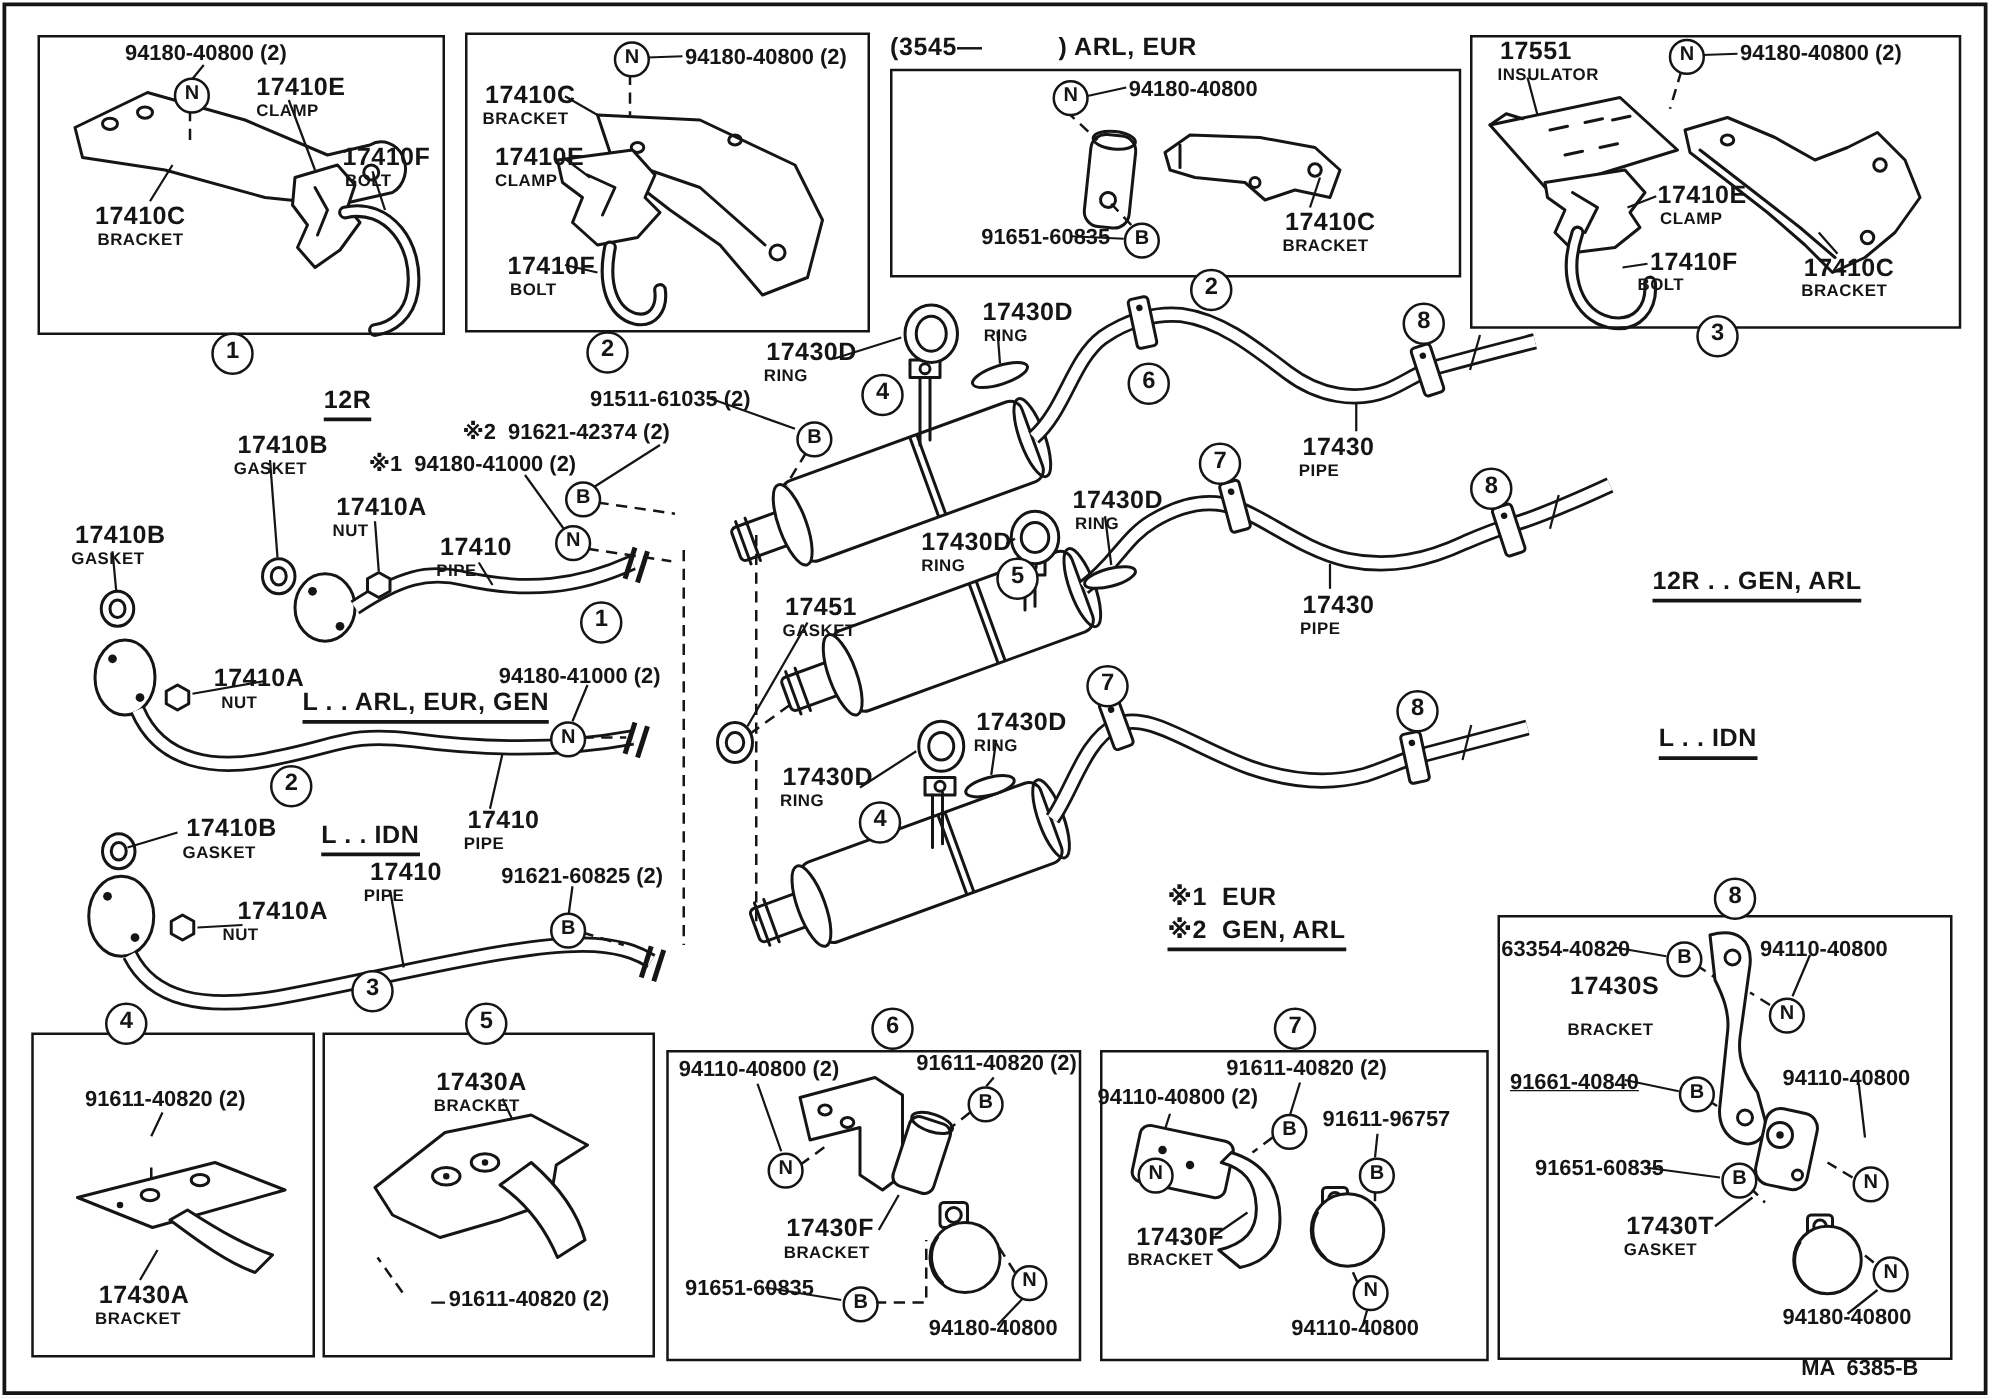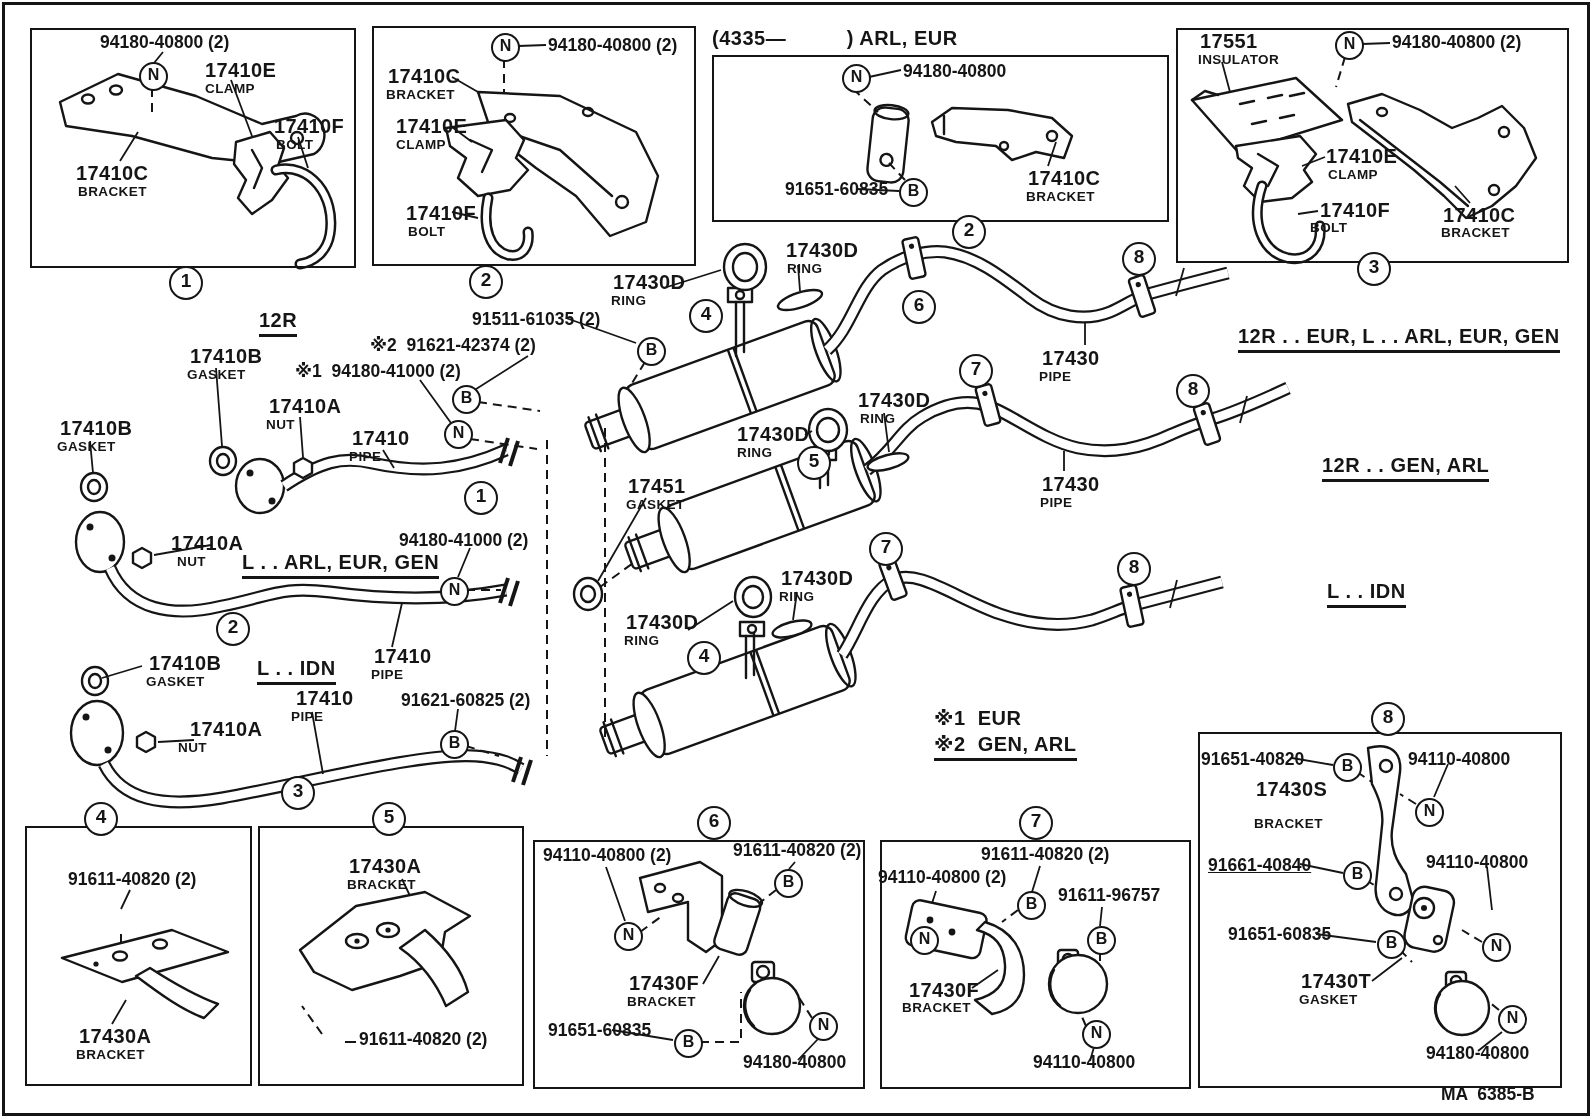--- a/index.html
+++ b/index.html
@@ -327,21 +327,21 @@
     <div class="lbl sub" style="left: 276px; top: 138px;">BOLT</div>
     <div class="lbl pn" style="left: 76px; top: 163px;">17410C</div>
     <div class="lbl sub" style="left: 78px; top: 185px;">BRACKET</div>
     <div class="lbl fn" style="left: 548px; top: 36px;">94180-40800 (2)</div>
     <div class="lbl pn" style="left: 388px; top: 66px;">17410C</div>
     <div class="lbl sub" style="left: 386px; top: 88px;">BRACKET</div>
     <div class="lbl pn" style="left: 396px; top: 116px;">17410E</div>
     <div class="lbl sub" style="left: 396px; top: 138px;">CLAMP</div>
     <div class="lbl pn" style="left: 406px; top: 203px;">17410F</div>
     <div class="lbl sub" style="left: 408px; top: 225px;">BOLT</div>
-    <div class="lbl hdr" style="left: 712px; top: 28px;">(4335—          ) ARL, EUR</div>
+    <div class="lbl hdr" style="left: 712px; top: 28px;">(3545—          ) ARL, EUR</div>
     <div class="lbl fn" style="left: 903px; top: 62px;">94180-40800</div>
     <div class="lbl fn" style="left: 785px; top: 180px;">91651-60835</div>
     <div class="lbl pn" style="left: 1028px; top: 168px;">17410C</div>
     <div class="lbl sub" style="left: 1026px; top: 190px;">BRACKET</div>
     <div class="lbl pn" style="left: 1200px; top: 31px;">17551</div>
     <div class="lbl sub" style="left: 1198px; top: 53px;">INSULATOR</div>
     <div class="lbl fn" style="left: 1392px; top: 33px;">94180-40800 (2)</div>
     <div class="lbl pn" style="left: 1326px; top: 146px;">17410E</div>
     <div class="lbl sub" style="left: 1328px; top: 168px;">CLAMP</div>
     <div class="lbl pn" style="left: 1320px; top: 200px;">17410F</div>
@@ -385,21 +385,20 @@
     <div class="lbl pn" style="left: 737px; top: 424px;">17430D</div>
     <div class="lbl sub" style="left: 737px; top: 446px;">RING</div>
     <div class="lbl pn" style="left: 781px; top: 568px;">17430D</div>
     <div class="lbl sub" style="left: 779px; top: 590px;">RING</div>
     <div class="lbl pn" style="left: 626px; top: 612px;">17430D</div>
     <div class="lbl sub" style="left: 624px; top: 634px;">RING</div>
     <div class="lbl pn" style="left: 1042px; top: 348px;">17430</div>
     <div class="lbl sub" style="left: 1039px; top: 370px;">PIPE</div>
     <div class="lbl pn" style="left: 1042px; top: 474px;">17430</div>
     <div class="lbl sub" style="left: 1040px; top: 496px;">PIPE</div>
-    <div class="lbl hdr u" style="left: 1238px; top: 326px;">12R . . EUR, L . . ARL, EUR, GEN</div>
     <div class="lbl hdr u" style="left: 1322px; top: 455px;">12R . . GEN, ARL</div>
     <div class="lbl hdr u" style="left: 1327px; top: 581px;">L . . IDN</div>
     <div class="lbl hdr" style="left: 934px; top: 708px;">※1  EUR</div>
     <div class="lbl hdr u" style="left: 934px; top: 734px;">※2  GEN, ARL</div>
     <div class="lbl fn" style="left: 68px; top: 870px;">91611-40820 (2)</div>
     <div class="lbl pn" style="left: 79px; top: 1026px;">17430A</div>
     <div class="lbl sub" style="left: 76px; top: 1048px;">BRACKET</div>
     <div class="lbl pn" style="left: 349px; top: 856px;">17430A</div>
     <div class="lbl sub" style="left: 347px; top: 878px;">BRACKET</div>
     <div class="lbl fn" style="left: 359px; top: 1030px;">91611-40820 (2)</div>
@@ -408,21 +407,21 @@
     <div class="lbl pn" style="left: 629px; top: 973px;">17430F</div>
     <div class="lbl sub" style="left: 627px; top: 995px;">BRACKET</div>
     <div class="lbl fn" style="left: 548px; top: 1021px;">91651-60835</div>
     <div class="lbl fn" style="left: 743px; top: 1053px;">94180-40800</div>
     <div class="lbl fn" style="left: 878px; top: 868px;">94110-40800 (2)</div>
     <div class="lbl fn" style="left: 981px; top: 845px;">91611-40820 (2)</div>
     <div class="lbl fn" style="left: 1058px; top: 886px;">91611-96757</div>
     <div class="lbl pn" style="left: 909px; top: 980px;">17430F</div>
     <div class="lbl sub" style="left: 902px; top: 1001px;">BRACKET</div>
     <div class="lbl fn" style="left: 1033px; top: 1053px;">94110-40800</div>
-    <div class="lbl fn" style="left: 1201px; top: 750px;">91651-40820</div>
+    <div class="lbl fn" style="left: 1201px; top: 750px;">63354-40820</div>
     <div class="lbl fn" style="left: 1408px; top: 750px;">94110-40800</div>
     <div class="lbl pn" style="left: 1256px; top: 779px;">17430S</div>
     <div class="lbl sub" style="left: 1254px; top: 817px;">BRACKET</div>
     <div class="lbl fn" style="left: 1208px; top: 856px; text-decoration: underline;">91661-40840</div>
     <div class="lbl fn" style="left: 1426px; top: 853px;">94110-40800</div>
     <div class="lbl fn" style="left: 1228px; top: 925px;">91651-60835</div>
     <div class="lbl pn" style="left: 1301px; top: 971px;">17430T</div>
     <div class="lbl sub" style="left: 1299px; top: 993px;">GASKET</div>
     <div class="lbl fn" style="left: 1426px; top: 1044px;">94180-40800</div>
     <div class="callout" style="left: 139px; top: 62px;">N</div>

